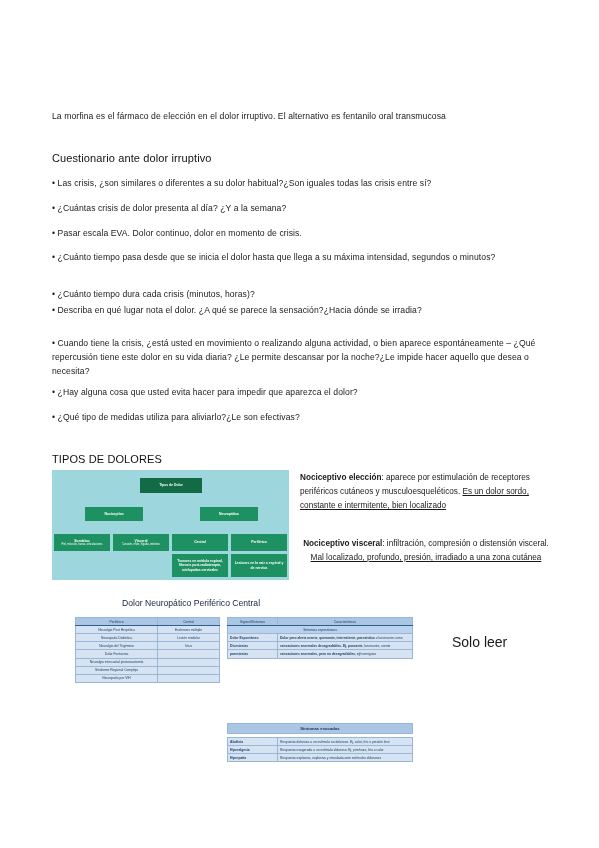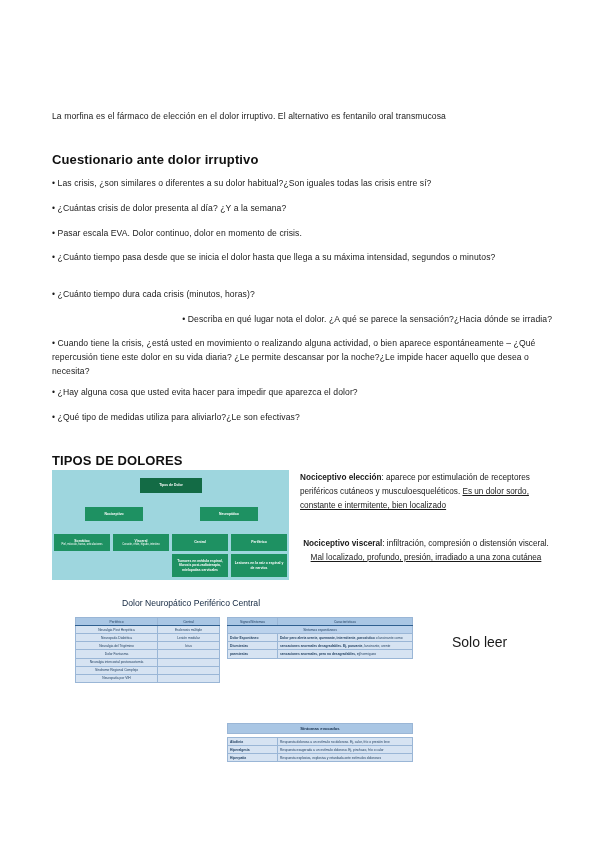--- a/index.html
+++ b/index.html
@@ -16,21 +16,21 @@
 
   .para {
     position:absolute;
     left:52px; width:500px;
     font-size:8.6px; line-height:1.62;
     color:#1a1a1a;
     letter-spacing:0.01em;
   }
   .bold-head {
     position:absolute; left:52px;
-    font-size:13px; font-weight:bold; color:#111;
+    font-size:11px; font-weight:normal; color:#111;
     letter-spacing:0.01em;
   }
   .bullet {
     position:absolute; left:52px; width:500px;
     font-size:8.6px; line-height:1.62; color:#1a1a1a;
     letter-spacing:0.01em;
   }
 
   
   .chart-box {
@@ -133,21 +133,21 @@
 
   <div class="para" style="top:110px;">La morfina es el fármaco de elección en el dolor irruptivo. El alternativo es fentanilo oral transmucosa</div>
 
   <div class="bold-head" style="top:152px;">Cuestionario ante dolor irruptivo</div>
 
   <div class="bullet" style="top:177px;">• Las crisis, ¿son similares o diferentes a su dolor habitual?¿Son iguales todas las crisis entre sí?</div>
   <div class="bullet" style="top:202px;">• ¿Cuántas crisis de dolor presenta al día? ¿Y a la semana?</div>
   <div class="bullet" style="top:227px;">• Pasar escala EVA. Dolor continuo, dolor en momento de crisis.</div>
   <div class="bullet" style="top:251px;">• ¿Cuánto tiempo pasa desde que se inicia el dolor hasta que llega a su máxima intensidad, segundos o minutos?</div>
   <div class="bullet" style="top:288px;">• ¿Cuánto tiempo dura cada crisis (minutos, horas)?</div>
-  <div class="bullet" style="top:313px;text-align:right;">• Describa en qué lugar nota el dolor. ¿A qué se parece la sensación?¿Hacia dónde se irradia?</div>
+  <div class="bullet" style="top:304px;">• Describa en qué lugar nota el dolor. ¿A qué se parece la sensación?¿Hacia dónde se irradia?</div>
   <div class="bullet" style="top:386px;">• ¿Hay alguna cosa que usted evita hacer para impedir que aparezca el dolor?</div>
   <div class="bullet" style="top:337px;">• Cuando tiene la crisis, ¿está usted en movimiento o realizando alguna actividad, o bien aparece espontáneamente – ¿Qué repercusión tiene este dolor en su vida diaria? ¿Le permite descansar por la noche?¿Le impide hacer aquello que desea o necesita?</div>
   <div class="bullet" style="top:411px;">• ¿Qué tipo de medidas utiliza para aliviarlo?¿Le son efectivas?</div>
 
   <div class="bold-head" style="top:453px;">TIPOS DE DOLORES</div>
 
   <div class="chart-box">
     <div class="node dark" style="left:88px; top:8px; width:62px; height:15px;">Tipos de Dolor</div>
 
     <div class="node" style="left:33px; top:37px; width:58px; height:14px;">Nociceptivo</div>

